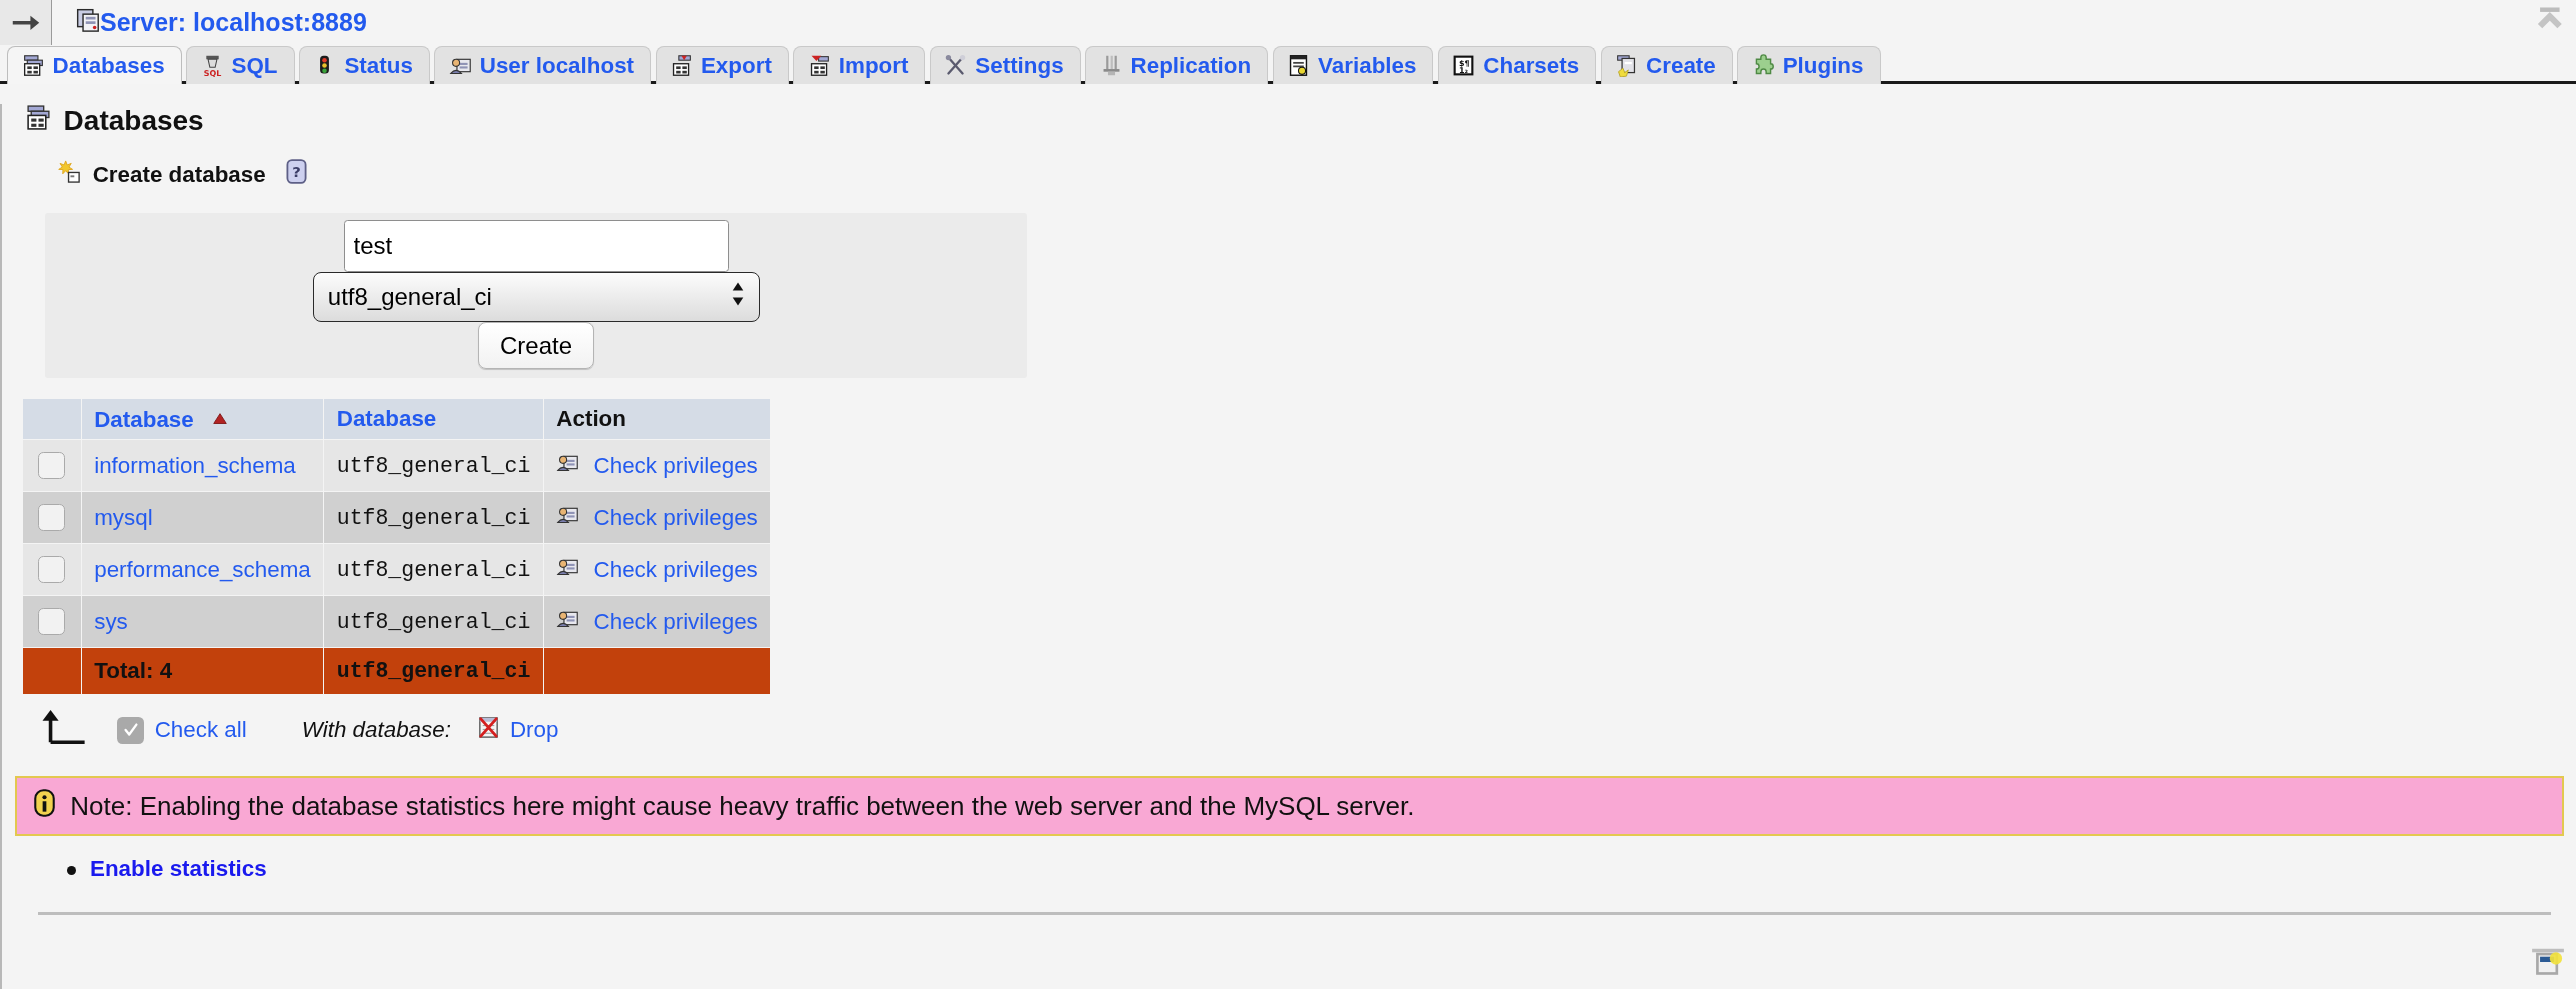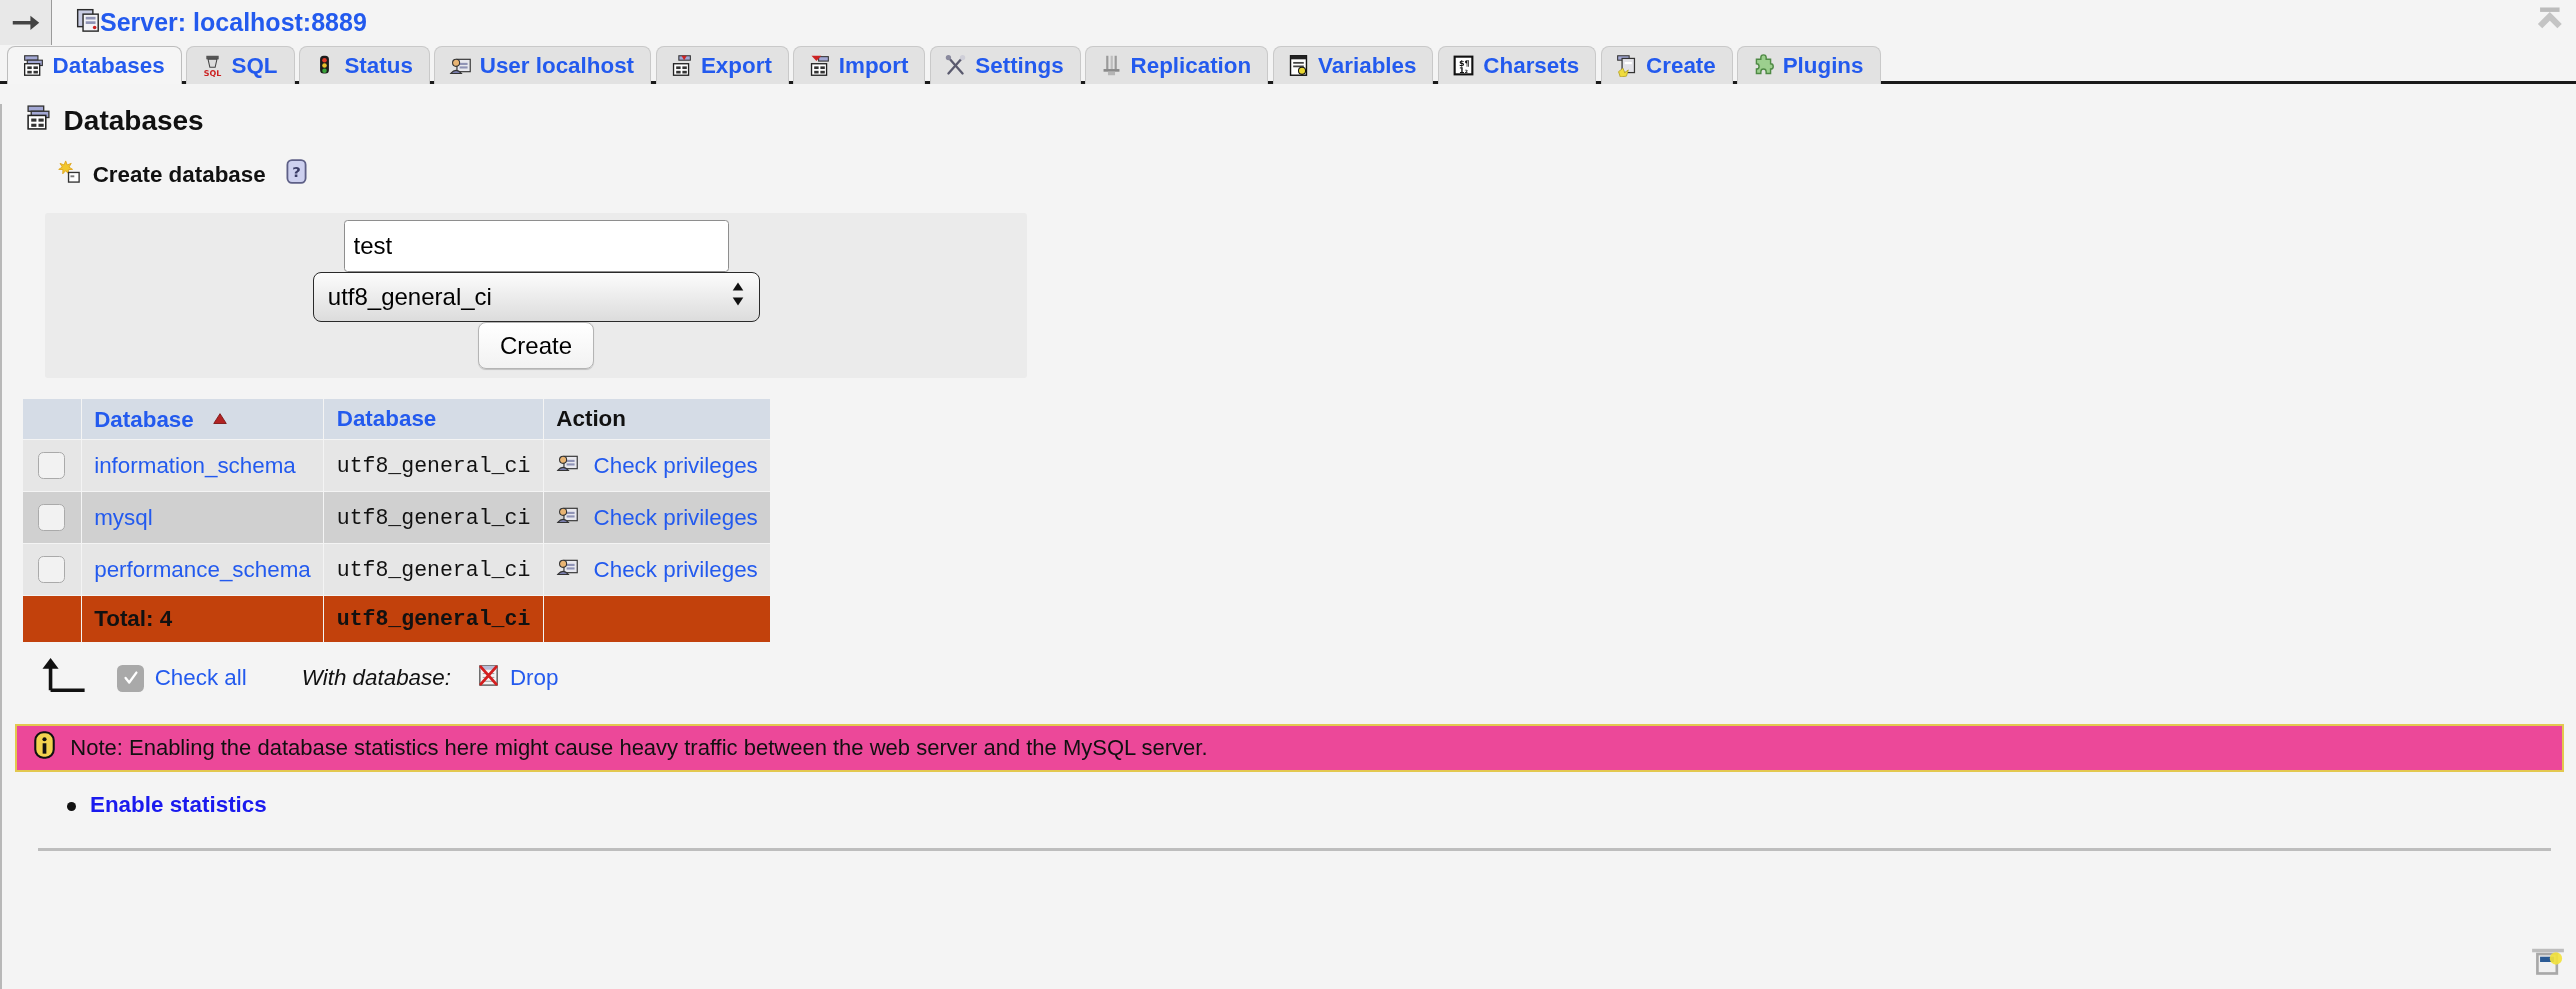--- a/index.html
+++ b/index.html
@@ -240,25 +240,25 @@
     cursor: pointer;
   }
   #checkall-label { color: #235aee; cursor: pointer; margin-right: 55px; }
   #with-selected { font-style: italic; color: #111; margin-right: 25px; }
   #drop-link { color: #235aee; cursor: pointer; }
 
   
   #note-bar {
     margin: 27px 12.5px 0 12.5px;
     border: 2.7px solid #e3c84f;
-    background: #ec4899;
-    height: 48px;
+    background: #f9a8d4;
+    height: 60px;
     display: flex; align-items: center;
     padding: 0 14.3px;
-    font-size: 22px;
+    font-size: 26px;
     color: #111;
   }
   #note-bar .ticon { margin-right: 12.5px; flex: none; }
 
   #stats-list {
     margin: 19.7px 0 0 61px;
     padding: 0;
     list-style: none;
     font-size: 22.4px;
   }
@@ -604,20 +604,41 @@
               <rect x="9" y="6" width="15" height="14" fill="#e8e8ee" stroke="#333" stroke-width="1.3"></rect>
               <rect x="12" y="10" width="9" height="2.4" fill="#8f93b5"></rect>
               <rect x="12" y="14" width="9" height="2.4" fill="#8f93b5"></rect>
               <circle cx="8" cy="10" r="4" fill="#e8b473" stroke="#333" stroke-width="1.2"></circle>
               <path d="M2 22 q6 -7 12 0 z" fill="#7b7fae" stroke="#333" stroke-width="1.2"></path>
             </svg>
           </span>
           <a>Check privileges</a>
         </td>
       </tr>
+      <tr class="even">
+        <td class="cbcol">
+          <span class="row-cb"></span>
+        </td>
+        <td>
+          <span class="dbname">sys</span>
+        </td>
+        <td class="coll">utf8_general_ci</td>
+        <td class="action-cell">
+          <span class="ticon">
+            <svg width="23" height="23" viewBox="0 0 26 26">
+              <rect x="9" y="6" width="15" height="14" fill="#e8e8ee" stroke="#333" stroke-width="1.3"></rect>
+              <rect x="12" y="10" width="9" height="2.4" fill="#8f93b5"></rect>
+              <rect x="12" y="14" width="9" height="2.4" fill="#8f93b5"></rect>
+              <circle cx="8" cy="10" r="4" fill="#e8b473" stroke="#333" stroke-width="1.2"></circle>
+              <path d="M2 22 q6 -7 12 0 z" fill="#7b7fae" stroke="#333" stroke-width="1.2"></path>
+            </svg>
+          </span>
+          <a>Check privileges</a>
+        </td>
+      </tr>
     </tbody>
     <tfoot>
       <tr>
         <td></td>
         <td>Total: 4</td>
         <td class="coll">utf8_general_ci</td>
         <td></td>
       </tr>
     </tfoot>
   </table>

